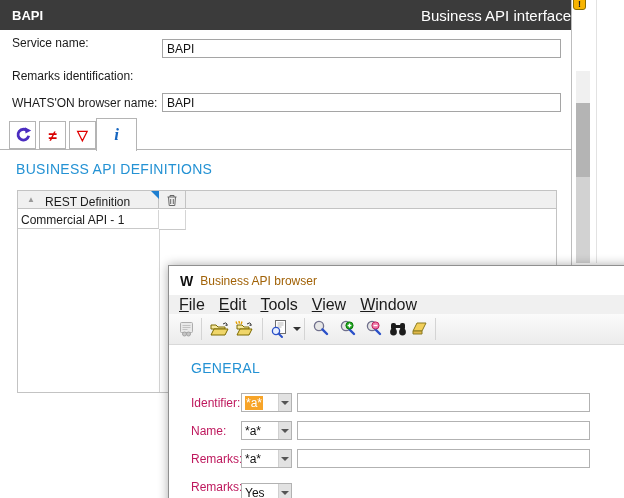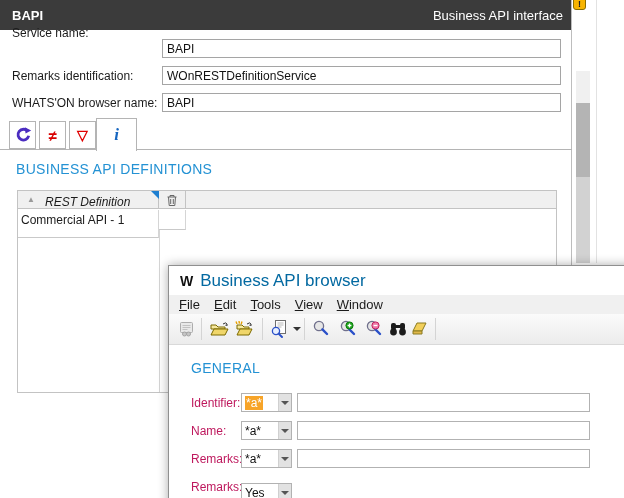--- a/index.html
+++ b/index.html
@@ -15,21 +15,21 @@
   .warn-badge { position:absolute; left:573px; top:-5px; width:13px; height:15px;
                 background:#f8b400; border:1px solid #8a6d00; border-radius:3px;
                 color:#222; font-size:9px; font-weight:bold; text-align:center; line-height:17px; }
 
   
   .bapi-win { position:absolute; left:0; top:0; width:572px; height:498px; background:#fff;
               border-right:1px solid #bdbdbd; }
   .bapi-title { position:absolute; left:0; top:0; width:100%; height:30px; background:#3b3b3b;
                 color:#fff; display:flex; align-items:center; }
   .bapi-title .t-left  { font-size:13px; font-weight:bold; margin-left:12px; flex:1; }
-  .bapi-title .t-right { font-size:13px; margin-right:8px; }
+  .bapi-title .t-right { font-size:15px; }
 
   .fld-label { position:absolute; left:12px; font-size:12px; color:#1b1b1b; }
   .fld-input { position:absolute; left:162px; width:399px; height:19px;
                border:1px solid #a5a5a5; font-family:"Liberation Sans",sans-serif;
                font-size:12px; color:#111; padding:0 4px; background:#fff; }
 
   .tab-line { position:absolute; left:0; top:149px; width:572px; height:0; border-top:1px solid #b4b4b4; z-index:1; }
   .tab { position:absolute; top:121px; width:27px; height:28px; background:#fff;
          border:1px solid #b4b4b4; z-index:1; display:flex; align-items:center; justify-content:center; }
   .tab.sel { top:118px; height:33px; width:41px; border-bottom:none; z-index:2; }
@@ -38,42 +38,42 @@
   .tab-info{ color:#1666c0; font-size:17px; font-weight:bold; font-style:italic; font-family:"Liberation Serif",serif; }
 
   .sec-title { position:absolute; font-size:14px; color:#2492d4; letter-spacing:.3px; }
 
   .grid { position:absolute; left:17px; top:190px; width:540px; height:203px;
           border:1px solid #c3c3c3; background:#fff; }
   .grid-head { position:absolute; left:0; top:0; width:100%; height:18px; background:#f0f0f0;
                border-bottom:1px solid #c3c3c3; }
   .gh-col1 { position:absolute; left:0; top:0; width:141px; height:18px; border-right:1px solid #c3c3c3; }
   .gh-sort { position:absolute; left:9px; top:4px; font-size:8px; color:#9a9a9a; }
-  .gh-text { position:absolute; left:27px; top:4px; font-size:12px; color:#1b1b1b;font-style:italic; }
+  .gh-text { position:absolute; left:27px; top:4px; font-size:12px; color:#1b1b1b; }
   .gh-corner { position:absolute; left:133px; top:0; width:0; height:0;
                border-top:8px solid #1f7fd0; border-left:8px solid transparent; }
   .gh-col2 { position:absolute; left:141px; top:0; width:27px; height:18px; border-right:1px solid #c3c3c3;
              display:flex; align-items:center; justify-content:center; }
   .grid-row { position:absolute; left:0; top:19px; width:168px; height:20px; }
-  .gr-c1 { position:absolute; left:0; top:0; width:141px; height:28px; border-right:1px solid #d5d5d5;
+  .gr-c1 { position:absolute; left:0; top:0; width:141px; height:19px; border-right:1px solid #d5d5d5;
            border-bottom:1px solid #c9c9c9; font-size:12px; color:#1b1b1b; padding:3px 0 0 3px; background:#fff; }
   .gr-c2 { position:absolute; left:141px; top:0; width:27px; height:20px;
            border-right:1px solid #d5d5d5; border-bottom:1px solid #c9c9c9; background:#fff; }
   .grid-colline { position:absolute; left:141px; top:39px; bottom:0; width:0; border-left:1px solid #d5d5d5; }
 
   
   .brw-win { position:absolute; left:168px; top:265px; width:470px; height:245px; background:#fff;
              border:1px solid #8f8f8f; box-shadow:0 0 10px rgba(0,0,0,.33); }
   .brw-title { position:absolute; left:0; top:0; width:100%; height:29px; background:#fff;
                display:flex; align-items:center; }
   .brw-logo { font-size:14px; font-weight:800; color:#111; margin-left:11px; letter-spacing:-1px; }
-  .brw-title-text { font-size:17px; color:#0369a1; margin-left:8px; }
+  .brw-title-text { font-size:12px; color:#a16207; margin-left:8px; }
   .brw-menubar { position:absolute; left:0; top:29px; width:100%; height:19px; background:#f0f0f0;
                  display:flex; align-items:center; padding-left:4px; }
-  .menu-item { font-size:13px; color:#1b1b1b; padding:1px 6px; margin-right:2px; }
+  .menu-item { font-size:16px; color:#1b1b1b; padding:1px 6px; margin-right:2px; }
   .brw-toolbar { position:absolute; left:0; top:48px; width:100%; height:31px;
                  background:linear-gradient(#fbfbfb,#ececec); border-bottom:1px solid #d9d9d9; }
   .tb-ico { position:absolute; top:5px; width:20px; height:20px; display:flex; align-items:center; justify-content:center; }
   .tb-sep { position:absolute; top:4px; width:1px; height:22px; background:#d4d4d4; }
   .tb-dd  { position:absolute; width:0; height:0; border-left:4px solid transparent;
             border-right:4px solid transparent; border-top:4px solid #333; }
 
   .brw-label { position:absolute; left:22px; font-size:12px; color:#be185d; }
   .combo { position:absolute; left:72px; width:51px; height:19px; border:1px solid #b2b2b2;
            background:#fff; display:flex; }
@@ -94,24 +94,23 @@
 <div class="bg-scroll-low"></div>
 <div class="bg-scroll-thumb"></div>
 <div class="warn-badge">!</div>
 
 <div class="bapi-win">
   <div class="bapi-title">
     <span class="t-left">BAPI</span>
     <span class="t-right">Business API interface</span>
   </div>
 
-  <div class="fld-label" style="top:26px">Service name:</div>
+  <div class="fld-label" style="top:36px">Service name:</div>
   <input class="fld-input" style="top: 39px;" value="BAPI">
   <div class="fld-label" style="top:69px">Remarks identification:</div>
-  <input class="fld-input" style="top: 66px;" value="WOnRESTDefinitionService">
   <div class="fld-label" style="top:96px">WHATS'ON browser name:</div>
   <input class="fld-input" style="top: 93px;" value="BAPI">
 
   <div class="tab-line"></div>
   <div class="tab" style="left:9px">
     <svg width="18" height="18" viewBox="0 0 18 18">
       <path d="M13.6 5.2 A5.4 5.4 0 1 0 14.7 9.8" fill="none" stroke="#4b2dc0" stroke-width="2.8"></path>
       <polygon points="10.8,1.2 17.2,4.4 11.6,7.4" fill="#4b2dc0"></polygon>
     </svg>
   </div>

